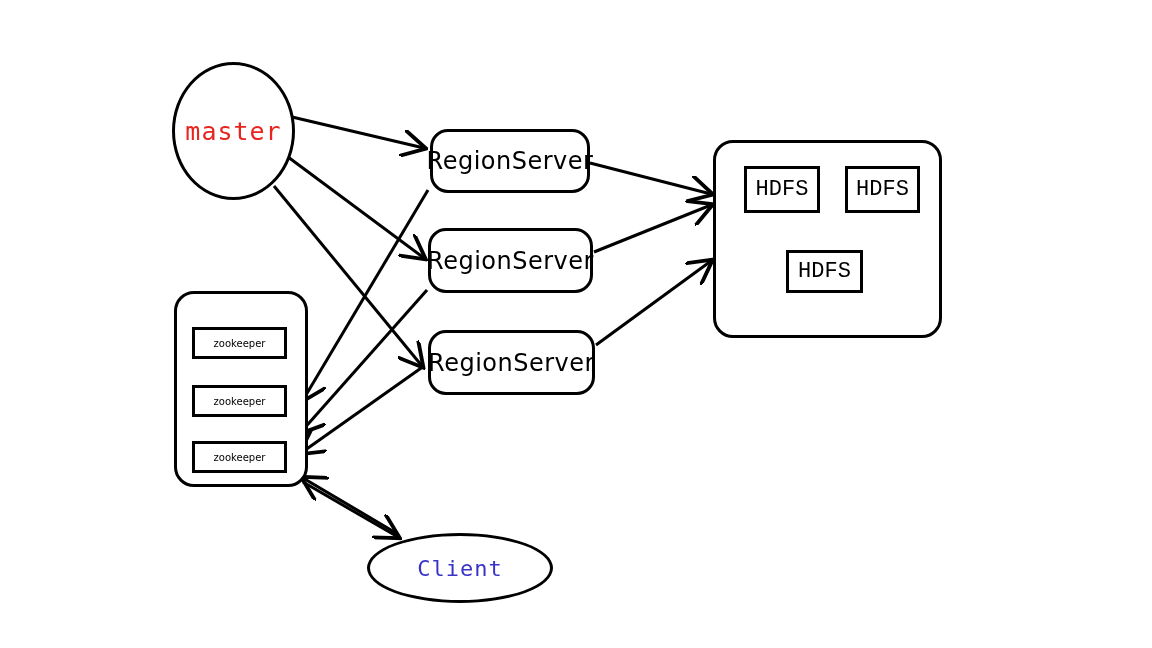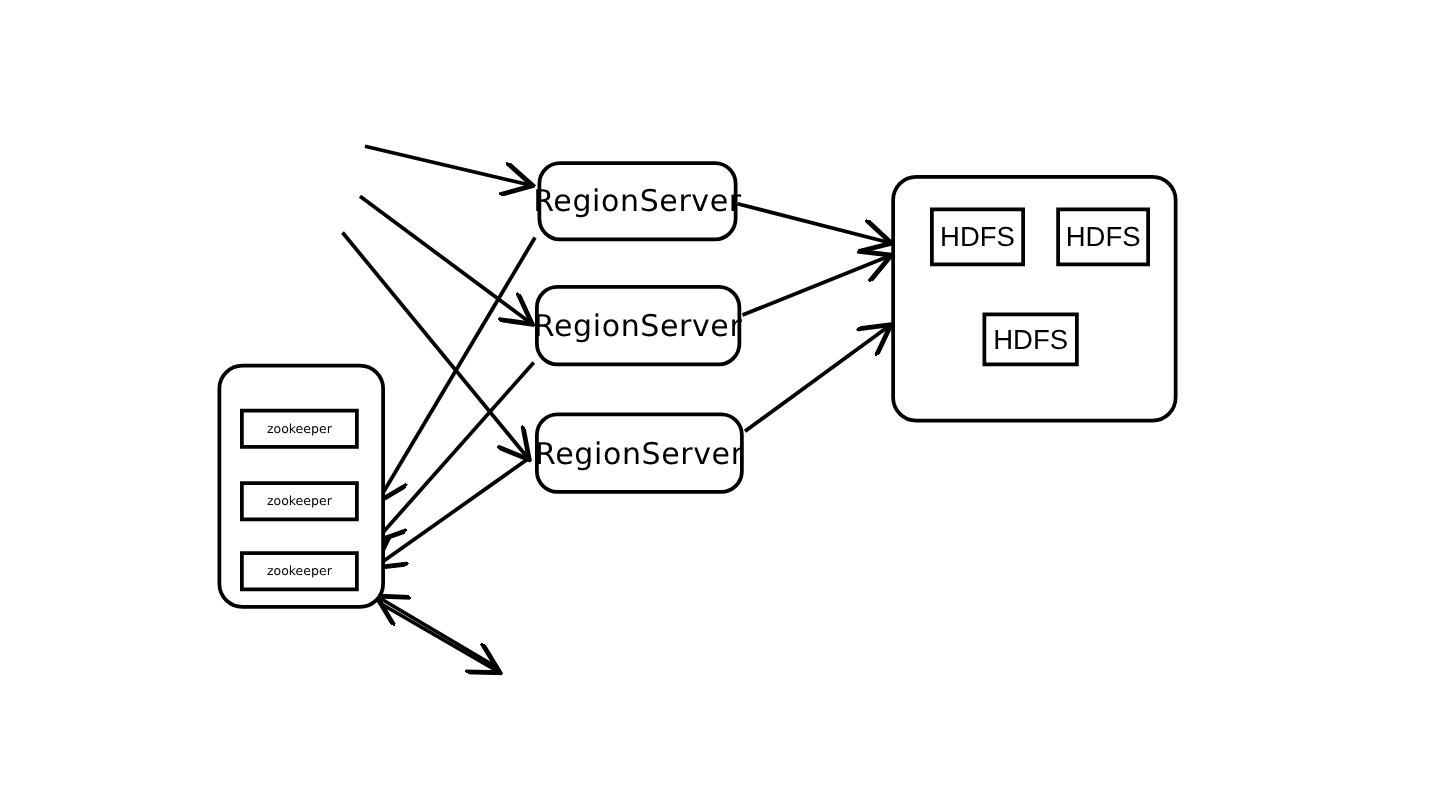--- a/index.html
+++ b/index.html
@@ -60,21 +60,21 @@
     font-size: 24px;
     color: #000000;
     letter-spacing: 0.5px;
   }
   
   .rect-box {
     border: 3px solid #000000;
     border-radius: 0;
   }
   .hdfs-label {
-    font-family: Liberation Sans, sans-serif;
+    font-family: Liberation Mono, monospace;
     font-size: 22px;
     color: #000000;
   }
   .zk-label {
     font-family: "DejaVu Sans", sans-serif;
     font-size: 10px;
     color: #000000;
   }
   .group-box {
     position: absolute;
@@ -104,20 +104,23 @@
         <line x1="427" y1="290" x2="301" y2="432" stroke-linecap="butt"></line>
         <line x1="424" y1="366" x2="301" y2="453" stroke-linecap="butt"></line>
         <line x1="396" y1="533" x2="303" y2="478" stroke-linecap="butt"></line>
         <line x1="303" y1="482" x2="398" y2="537" stroke-linecap="butt"></line>
         <line x1="590" y1="163" x2="711" y2="194" stroke-linecap="butt"></line>
         <line x1="594" y1="252" x2="711" y2="205" stroke-linecap="butt"></line>
         <line x1="596" y1="345" x2="711" y2="261" stroke-linecap="butt"></line>
       </g>
   </svg>
 
+  <div class="node ellipse-node" style="left:172px; top:62px; width:123px; height:138px;">
+    <span class="mono-label master-label">master</span>
+  </div>
 
   <div class="node rounded-box" style="left:430px; top:129px; width:160px; height:64px;">
     <span class="rs-label">RegionServer</span>
   </div>
   <div class="node rounded-box" style="left:428px; top:228px; width:165px; height:65px;">
     <span class="rs-label">RegionServer</span>
   </div>
   <div class="node rounded-box" style="left:428px; top:330px; width:167px; height:65px;">
     <span class="rs-label">RegionServer</span>
   </div>
@@ -137,14 +140,17 @@
   <div class="node rect-box" style="left:744px; top:166px; width:76px; height:47px;">
     <span class="hdfs-label">HDFS</span>
   </div>
   <div class="node rect-box" style="left:845px; top:166px; width:75px; height:47px;">
     <span class="hdfs-label">HDFS</span>
   </div>
   <div class="node rect-box" style="left:786px; top:250px; width:77px; height:43px;">
     <span class="hdfs-label">HDFS</span>
   </div>
 
+  <div class="node ellipse-node" style="left:367px; top:533px; width:186px; height:70px;">
+    <span class="mono-label client-label">Client</span>
+  </div>
 
 </div>
 
 </body></html>

